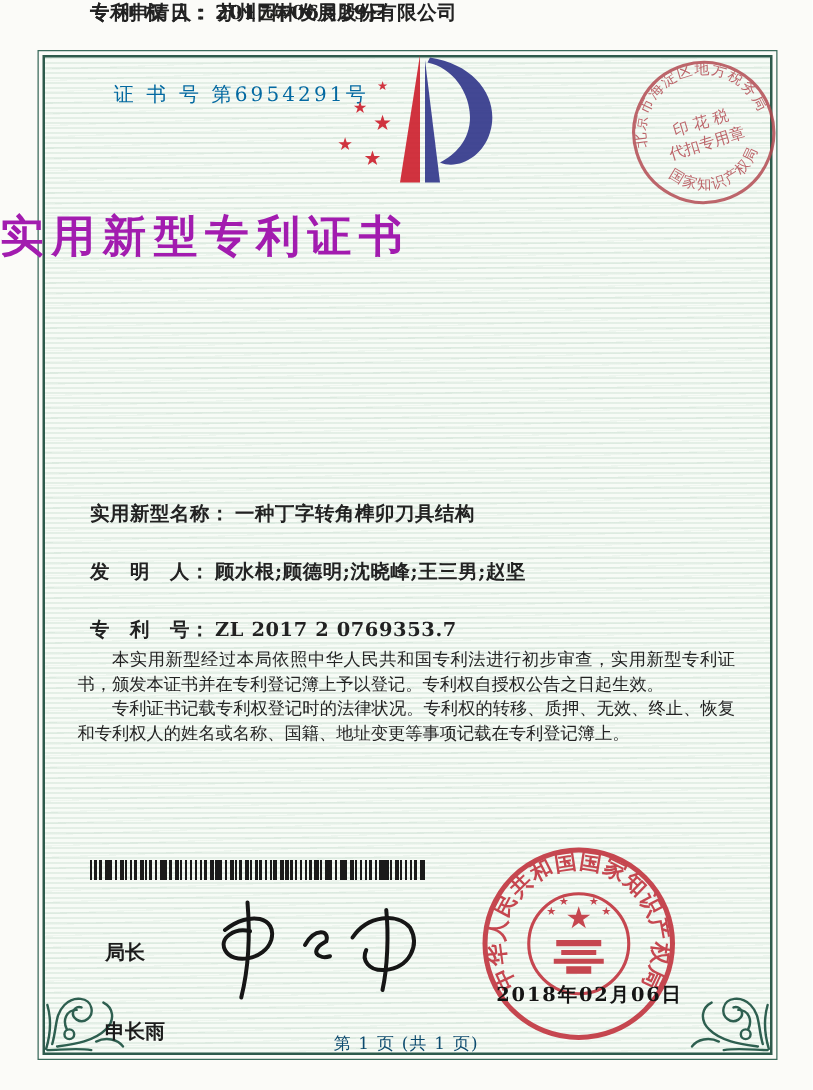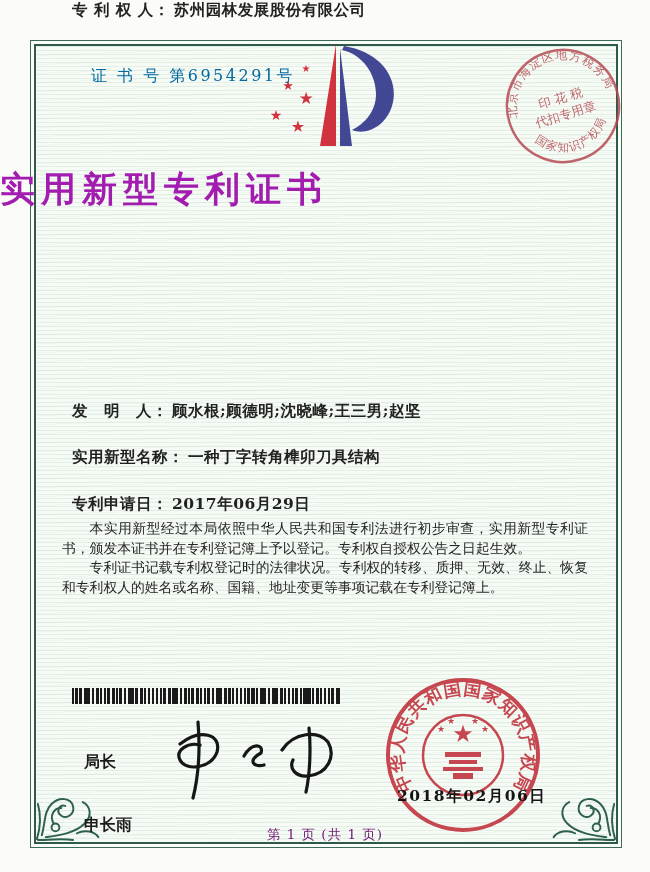--- a/index.html
+++ b/index.html
@@ -70,21 +70,21 @@
   .signature-svg{position:absolute;left:142px;top:716px;z-index:3;}
   
   .seal{position:absolute;left:384px;top:676px;width:158px;height:158px;z-index:3;opacity:.93;}
   .seal-date{
     position:absolute;left:397px;top:786px;z-index:5;
     font-size:15.5px;font-weight:700;letter-spacing:1.5px;color:#141414;white-space:nowrap;
   }
   
   .page-footer{
     position:absolute;left:0;right:0;top:826px;z-index:3;text-align:center;
-    font-size:13.5px;letter-spacing:1px;color:#701a75;
+    font-size:13.5px;letter-spacing:1px;color:#0c4a6e;
   }
   svg text{font-family:"DejaVu Serif","Liberation Serif",serif;}
 </style>
 </head>
 <body>
 
 <div class="photo">
 
   <div class="frame">
     <div class="frame-inner"></div>
@@ -136,24 +136,27 @@
     <text font-size="11.5" fill="#b2464e" letter-spacing="1">
       <textPath href="#taxBottom" startOffset="50%" text-anchor="middle">国家知识产权局</textPath>
     </text>
     <text x="66" y="62" font-size="12.5" fill="#b2464e" text-anchor="middle">印 花 税</text>
     <text x="66" y="79" font-size="12.5" fill="#b2464e" text-anchor="middle">代扣专用章</text>
   </svg>
 
   <div class="doc-title">实用新型专利证书</div>
 
   <div class="fr">
+    <span class="lab">实用新型名称：</span><span>一种丁字转角榫卯刀具结构</span>
+  </div>
+  <div class="fr">
     <span class="lab">发　明　人：</span><span>顾水根;顾德明;沈晓峰;王三男;赵坚</span>
   </div>
   <div class="fr">
-    <span class="lab">实用新型名称：</span><span>一种丁字转角榫卯刀具结构</span>
+    <span class="lab">专　利　号：</span><span>ZL 2017 2 0769353.7</span>
   </div>
   <div class="fr">
     <span class="lab">专利申请日：</span><span>2017年06月29日</span>
   </div>
   <div class="fr">
     <span class="lab">专 利 权 人：</span><span>苏州园林发展股份有限公司</span>
   </div>
 
   <div class="body-text">
     <p>本实用新型经过本局依照中华人民共和国专利法进行初步审查，实用新型专利证书，颁发本证书并在专利登记簿上予以登记。专利权自授权公告之日起生效。</p>

